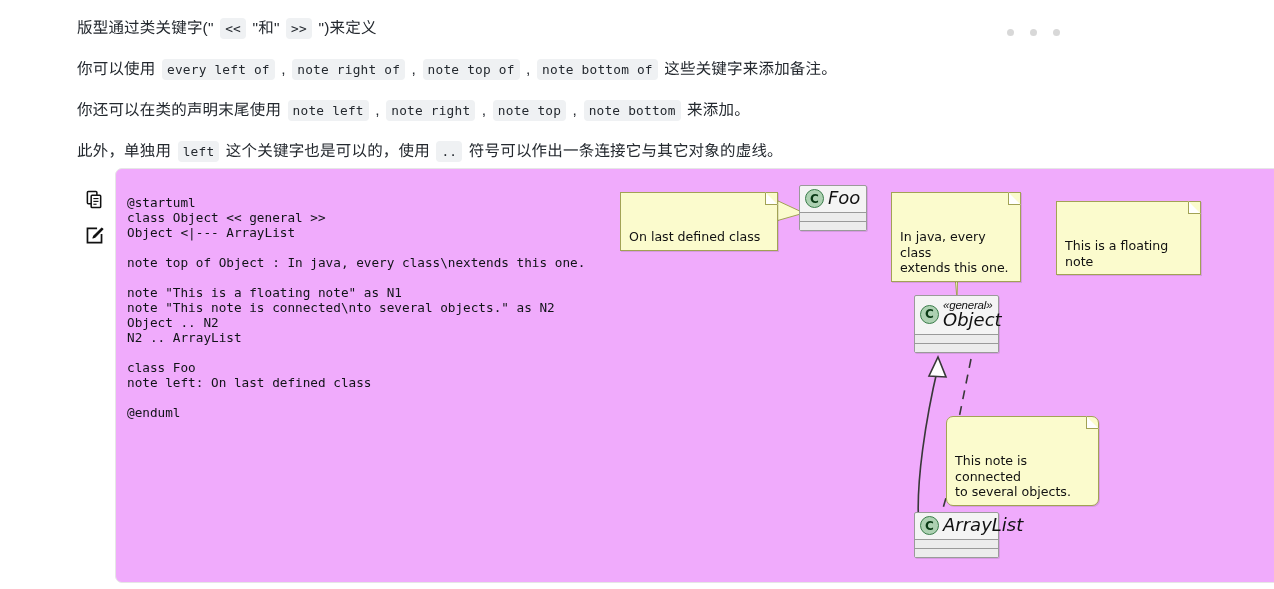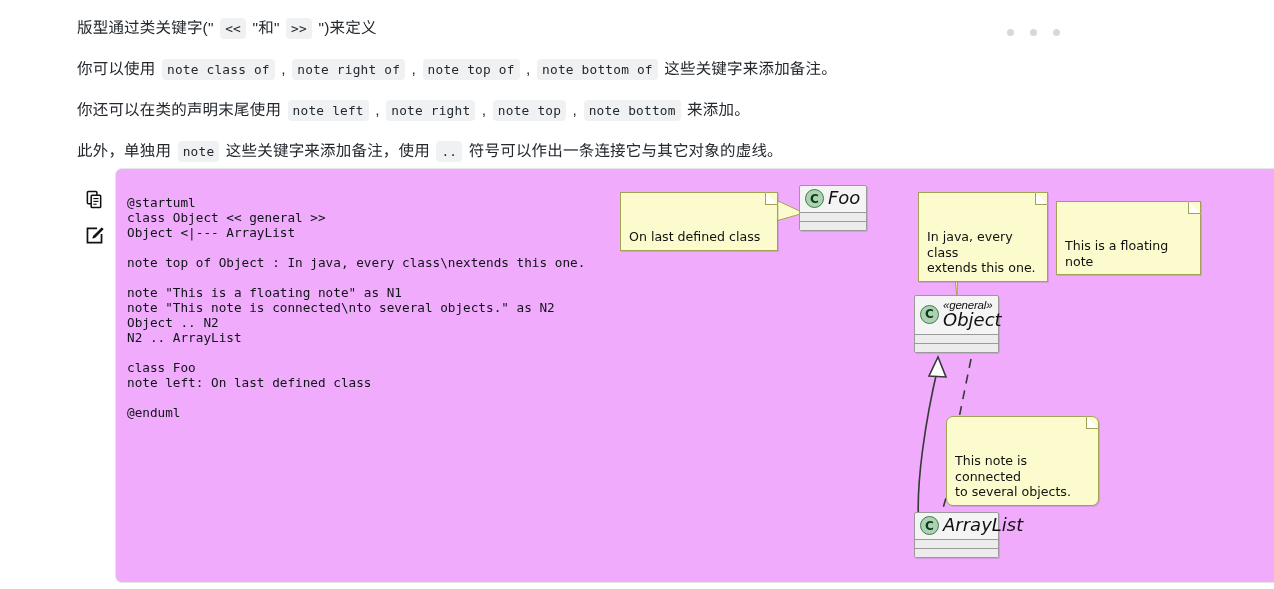--- a/index.html
+++ b/index.html
@@ -157,23 +157,23 @@
 
   svg.overlay { position: absolute; left:0; top:0; width:1103px; height:415px; overflow: visible; pointer-events:none; }
 </style>
 </head>
 <body>
 
 <div class="page">
 
   <div class="prose">
     <p><span>版型通过类关键字(" </span><code class="inl">&lt;&lt;</code><span> "和" </span><code class="inl">&gt;&gt;</code><span> ")来定义</span></p>
-    <p><span>你可以使用 </span><code class="inl">note class of</code><span> , </span><code class="inl">note right of</code><span> , </span><code class="inl">note top of</code><span> , </span><code class="inl">note bottom of</code><span> 这些关键字来添加备注。</span></p>
+    <p><span>你可以使用 </span><code class="inl">every left of</code><span> , </span><code class="inl">note right of</code><span> , </span><code class="inl">note top of</code><span> , </span><code class="inl">note bottom of</code><span> 这些关键字来添加备注。</span></p>
     <p><span>你还可以在类的声明末尾使用 </span><code class="inl">note left</code><span> , </span><code class="inl">note right</code><span> , </span><code class="inl">note top</code><span> , </span><code class="inl">note bottom</code><span> 来添加。</span></p>
-    <p><span>此外，单独用 </span><code class="inl">note</code><span> 这些关键字来添加备注，使用 </span><code class="inl">..</code><span> 符号可以作出一条连接它与其它对象的虚线。</span></p>
+    <p><span>此外，单独用 </span><code class="inl">left</code><span> 这个关键字也是可以的，使用 </span><code class="inl">..</code><span> 符号可以作出一条连接它与其它对象的虚线。</span></p>
   </div>
 
   <div class="dots">
     <i></i>
     <i></i>
     <i></i>
   </div>
 
   <div class="card">
 
@@ -265,21 +265,21 @@
         <div class="comp"></div>
         <div class="sep"></div>
         <div class="comp"></div>
       </div>
 
       <div class="note" style="left:504px; top:23px; width:158px;">
         <span class="fold"></span>
         <span>On last defined class</span>
       </div>
 
-      <div class="note" style="left:802px; top:23px; width:130px;">
+      <div class="note" style="left:775px; top:23px; width:130px;">
         <span class="fold"></span>
         <span>In java, every class
 extends this one.</span>
       </div>
 
       <div class="note" style="left:940px; top:32px; width:145px;">
         <span class="fold"></span>
         <span>This is a floating note</span>
       </div>
 

